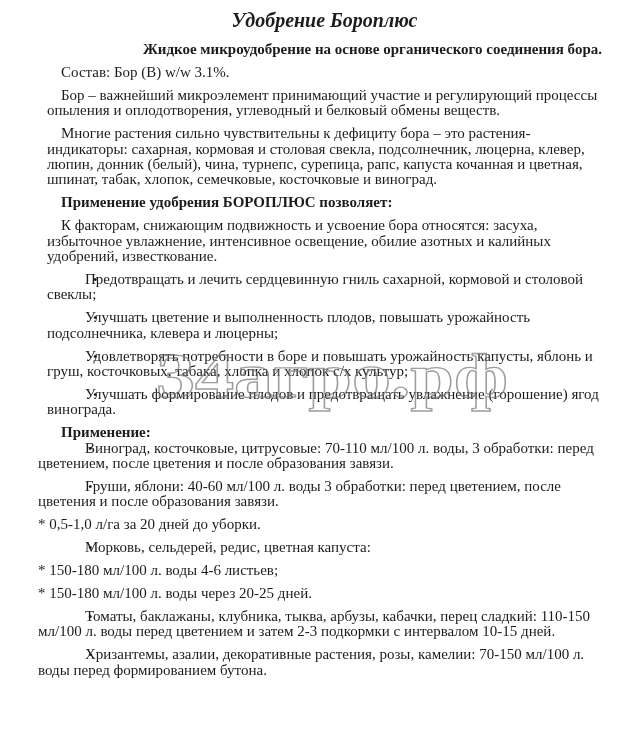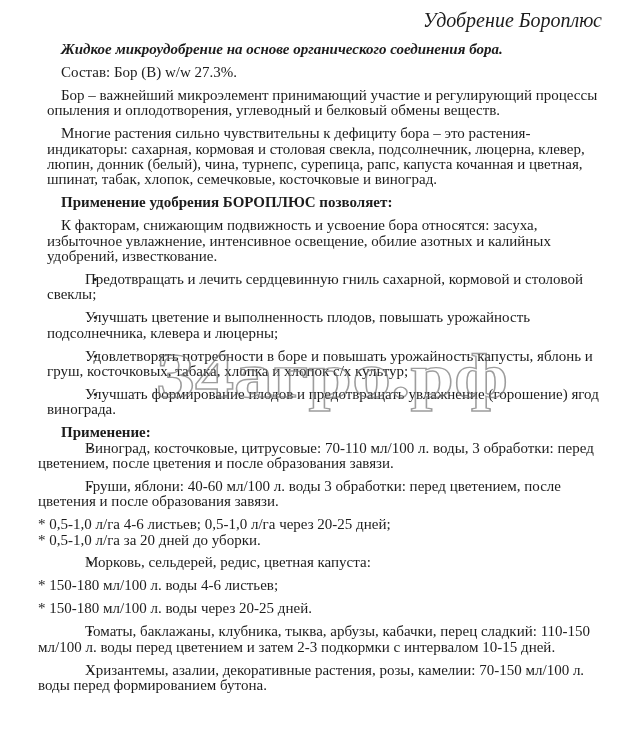--- a/index.html
+++ b/index.html
@@ -10,28 +10,28 @@
     background:#ffffff;
     font-family:"Liberation Serif", serif;
     font-size:15px;
     line-height:15.4px;
     color:#1c1c1c;
     padding:9px 34px 0 47px;
     overflow:hidden;
   }
   .title {
     font-size:20px; line-height:23px;
-    font-weight:normal; font-style:italic;
-    text-align:right;
+    font-weight:bold; font-style:italic;
+    text-align:center;
     margin:0 0 10px 0;
   }
   p { margin:0 0 7.5px 0; }
   .ind { text-indent:14px; }
   .bold { font-weight:bold; }
-  .subtitle { font-weight:bold; font-style:italic; text-indent:14px; }
+  .subtitle { font-weight:bold; text-indent:14px;text-align:right; }
   .tight { margin-bottom:0; }
   
   .bu { text-indent:23px; }
   .bu::before { content:"•"; display:inline-block; width:15px; font-size:13px; }
   
   .lower { margin-left:-9px; }
   .bl { text-indent:25px; }
   .bl::before { content:"•"; display:inline-block; width:22px; font-size:13px; }
   .watermark {
     position:absolute; left:154px; top:333px;
@@ -46,21 +46,21 @@
   <div class="watermark">
     <svg width="372" height="90" viewBox="0 0 372 90">
       <text x="2" y="64" font-family="Liberation Serif, serif" font-size="64" font-weight="bold" fill="none" stroke-width="1.3" textLength="352" lengthAdjust="spacingAndGlyphs" stroke="#757575">34агро.рф</text>
     </svg>
   </div>
 
   <div class="title">Удобрение Бороплюс</div>
 
   <p class="subtitle">Жидкое микроудобрение на основе органического соединения бора.</p>
 
-  <p class="ind">Состав: Бор (В) w/w 27.3%.</p>
+  <p class="ind">Состав: Бор (В) w/w 3.1%.</p>
 
   <p class="ind">Бор – важнейший микроэлемент принимающий участие и регулирующий процессы опыления и оплодотворения, углеводный и белковый обмены веществ.</p>
 
   <p class="ind">Многие растения сильно чувствительны к дефициту бора – это растения-индикаторы: сахарная, кормовая и столовая свекла, подсолнечник, люцерна, клевер, люпин, донник (белый), чина, турнепс, сурепица, рапс, капуста кочанная и цветная, шпинат, табак, хлопок, семечковые, косточковые и виноград.</p>
 
   <p class="ind bold">Применение удобрения БОРОПЛЮС позволяет:</p>
 
   <p class="ind">К факторам, снижающим подвижность и усвоение бора относятся: засуха, избыточное увлажнение, интенсивное освещение, обилие азотных и калийных удобрений, известкование.</p>
 
   <p class="bu">Предотвращать и лечить сердцевинную гниль сахарной, кормовой и столовой свеклы;</p>
@@ -68,21 +68,20 @@
   <p class="bu">Удовлетворять потребности в боре и повышать урожайность капусты, яблонь и груш, косточковых, табака, хлопка и хлопок с/х культур;</p>
   <p class="bu">Улучшать формирование плодов и предотвращать увлажнение (горошение) ягод винограда.</p>
 
   <p class="ind bold tight">Применение:</p>
 
   <div class="lower">
     <p class="bl">Виноград, косточковые, цитрусовые: 70-110 мл/100 л. воды, 3 обработки: перед цветением, после цветения и после образования завязи.</p>
 
     <p class="bl">Груши, яблони: 40-60 мл/100 л. воды 3 обработки: перед цветением, после цветения и после образования завязи.</p>
 
-    <p class="tight">* 0,5-1,0 л/га 4-6 листьев; 0,5-1,0 л/га через 20-25 дней;</p>
     <p>* 0,5-1,0 л/га за 20 дней до уборки.</p>
 
     <p class="bl">Морковь, сельдерей, редис, цветная капуста:</p>
     <p>* 150-180 мл/100 л. воды 4-6 листьев;</p>
     <p>* 150-180 мл/100 л. воды через 20-25 дней.</p>
 
     <p class="bl">Томаты, баклажаны, клубника, тыква, арбузы, кабачки, перец сладкий: 110-150 мл/100 л. воды перед цветением и затем 2-3 подкормки с интервалом 10-15 дней.</p>
 
     <p class="bl">Хризантемы, азалии, декоративные растения, розы, камелии: 70-150 мл/100 л. воды перед формированием бутона.</p>
   </div>

